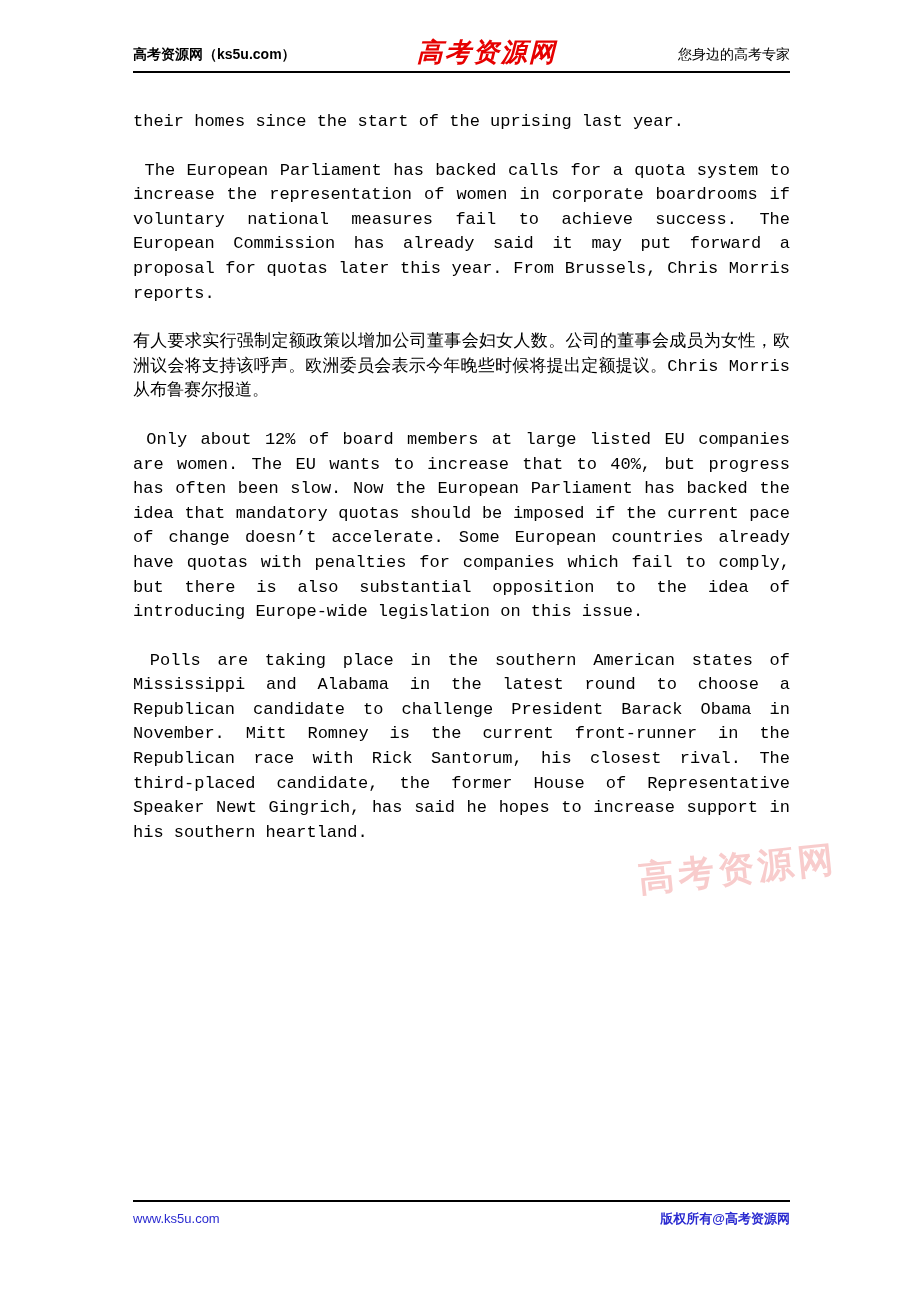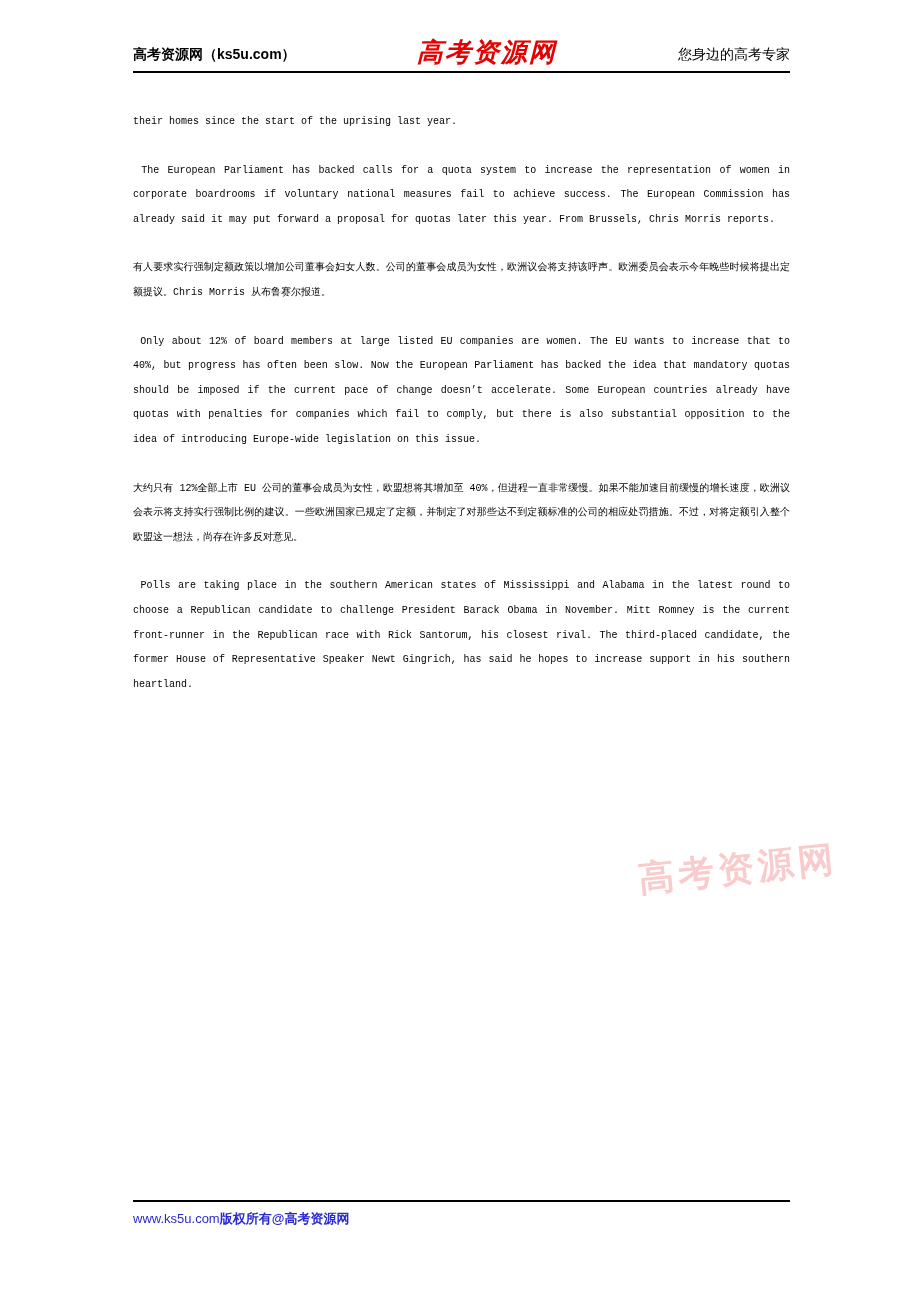--- a/index.html
+++ b/index.html
@@ -49,21 +49,21 @@
 
   
   .doc-body {
     position: absolute;
     left: 133px;
     right: 130px;
     top: 110px;
     z-index: 1;
   }
   .para {
-    font-size: 10px;
+    font-size: 17px;
     line-height: 24.6px;
     text-align: justify;
     margin-bottom: 24px;
   }
   .para.en { white-space: pre-wrap; }
   .para.zh { }
 
   
   .watermark {
     position: absolute;
@@ -82,20 +82,21 @@
 
   
   .footer {
     position: absolute;
     left: 133px;
     right: 130px;
     top: 1200px;
     border-top: 2px solid #000;
     padding-top: 8px;
     display: flex;
+    justify-content: space-between;
     align-items: baseline;
     font-family: "Liberation Sans", "DejaVu Sans", sans-serif;
     font-size: 13px;
   }
   .f-left {
     color: #2a2ad0;
     text-decoration: none;
     cursor: pointer;
   }
   .f-right {
@@ -114,21 +115,20 @@
     <span class="h-right">您身边的高考专家</span>
   </header>
 
   <div class="watermark">高考资源网</div>
 
   <main class="doc-body">
       <p class="para en">their homes since the start of the uprising last year.</p>
       <p class="para en"> The European Parliament has backed calls for a quota system to increase the representation of women in corporate boardrooms if voluntary national measures fail to achieve success. The European Commission has already said it may put forward a proposal for quotas later this year. From Brussels, Chris Morris reports.</p>
       <p class="para zh">有人要求实行强制定额政策以增加公司董事会妇女人数。公司的董事会成员为女性，欧洲议会将支持该呼声。欧洲委员会表示今年晚些时候将提出定额提议。Chris Morris 从布鲁赛尔报道。</p>
       <p class="para en"> Only about 12% of board members at large listed EU companies are women. The EU wants to increase that to 40%, but progress has often been slow. Now the European Parliament has backed the idea that mandatory quotas should be imposed if the current pace of change doesn’t accelerate. Some European countries already have quotas with penalties for companies which fail to comply, but there is also substantial opposition to the idea of introducing Europe-wide legislation on this issue.</p>
-      <p class="para zh">大约只有 12%全部上市 EU 公司的董事会成员为女性，欧盟想将其增加至 40%，但进程一直非常缓慢。如果不能加速目前缓慢的增长速度，欧洲议会表示将支持实行强制比例的建议。一些欧洲国家已规定了定额，并制定了对那些达不到定额标准的公司的相应处罚措施。不过，对将定额引入整个欧盟这一想法，尚存在许多反对意见。</p>
       <p class="para en"> Polls are taking place in the southern American states of Mississippi and Alabama in the latest round to choose a Republican candidate to challenge President Barack Obama in November. Mitt Romney is the current front-runner in the Republican race with Rick Santorum, his closest rival. The third-placed candidate, the former House of Representative Speaker Newt Gingrich, has said he hopes to increase support in his southern heartland.</p>
     </main>
 
   <footer class="footer">
     <a class="f-left">www.ks5u.com</a>
     <span class="f-right">版权所有@高考资源网</span>
   </footer>
 
 </div>
 

